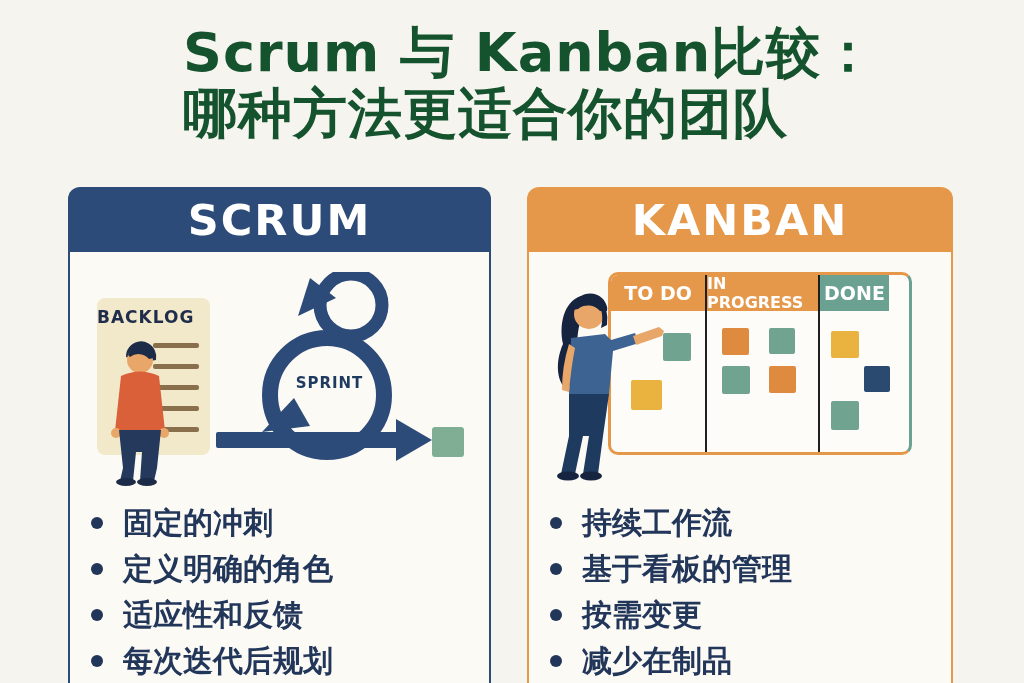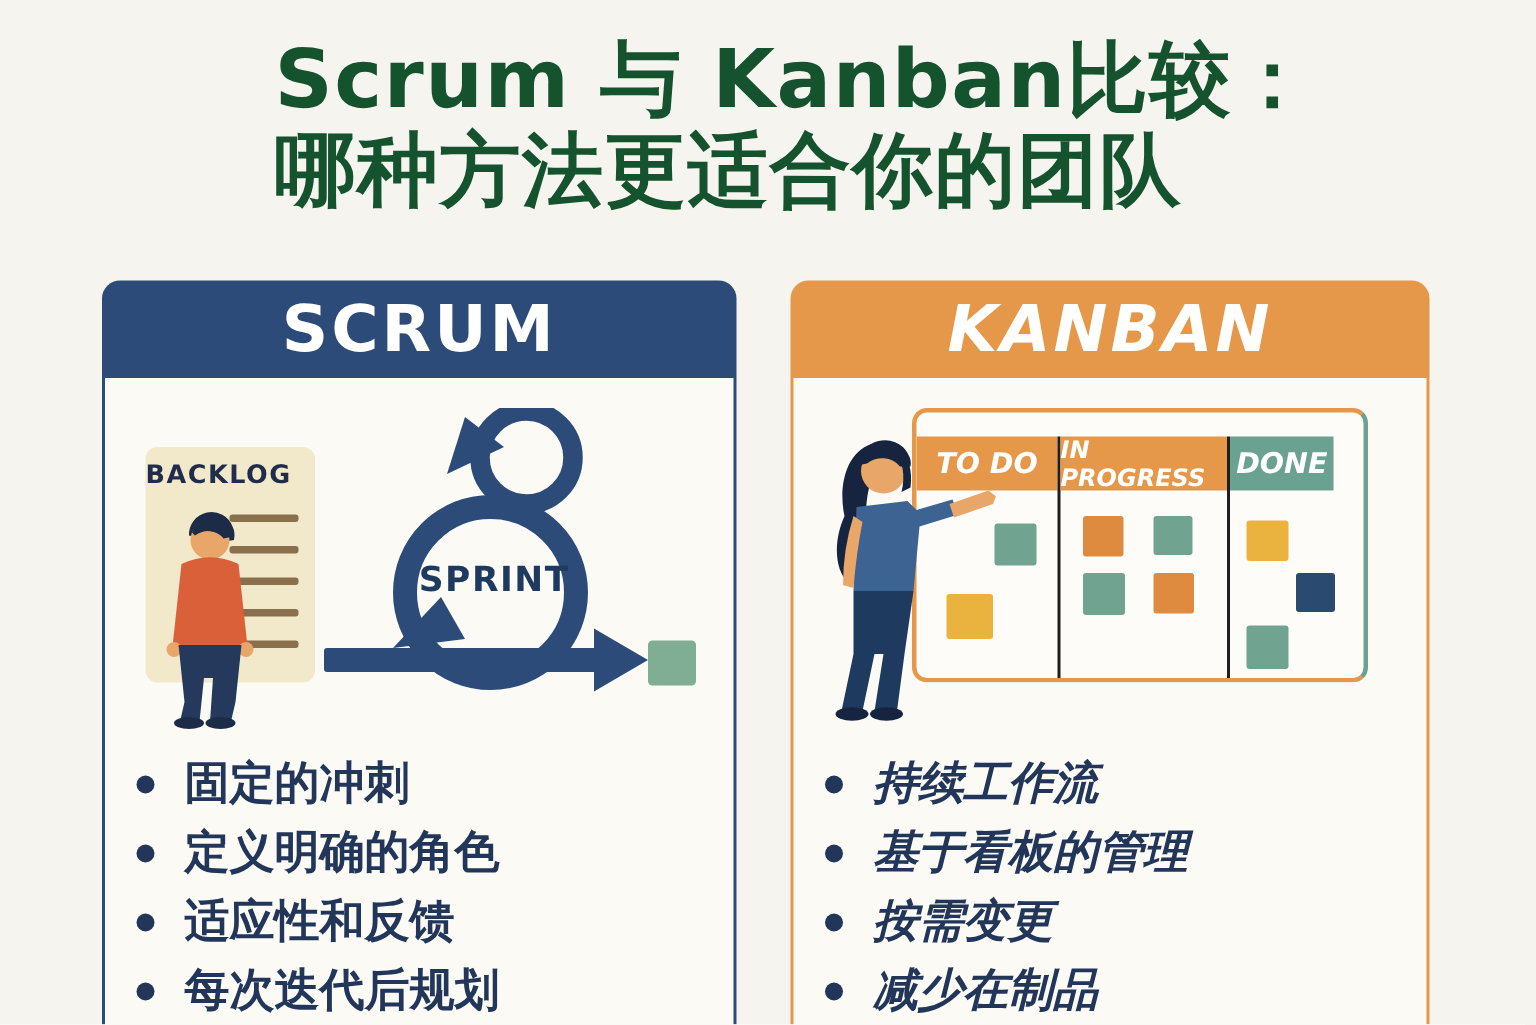--- a/index.html
+++ b/index.html
@@ -8,21 +8,21 @@
   .page { position:relative; width:1024px; height:683px; background:#f6f4ef; overflow:hidden; }
 
   
   .title { position:absolute; left:160px; top:22px; color:#14532d; font-weight:bold;
            font-size:54px; line-height:61px; letter-spacing:1px;margin-left:23px; }
 
   
   .card { position:absolute; top:187px; height:496px; display:flex; flex-direction:column;
           border-radius:14px 14px 0 0; }
   .card-scrum  { left:68px;  width:423px; }
-  .card-kanban { left:527px; width:426px;font-style:italic; }
+  .card-kanban { left:527px; width:426px; }
   .card-header { height:65px; border-radius:12px 12px 0 0; color:#ffffff; font-weight:bold;
                  font-size:43px; letter-spacing:2px; display:flex; align-items:center; justify-content:center; }
   .card-body { flex:1; background:#fcfaf5; border-left:2px solid; border-right:2px solid; overflow:hidden; }
   .card-scrum  .card-body { border-color:#2d4b78; }
   .card-kanban .card-body { border-color:#e6984a; }
 
   
   .ill { position:relative; height:250px; }
 
   
@@ -30,28 +30,28 @@
              background:#f2e8ca; border-radius:8px; z-index:1; }
   .backlog-label { margin-top:9px; text-align:left; font-size:17px; font-weight:bold;
                    color:#1f2c4b; letter-spacing:1px; }
   .backlog-line { height:5px; width:46px; background:#8a6f4d; border-radius:2px;
                   margin:16px 10px 0 56px; }
   .backlog-line:first-of-type { margin-top:14px; }
 
   .man-svg   { position:absolute; left:25px; top:84px; width:88px; height:150px; z-index:2; }
   .sprint-svg{ position:absolute; left:130px; top:20px; width:280px; height:200px; z-index:1; }
   .sprint-label { position:absolute; left:197px; top:122px; width:125px; text-align:center;
-                  font-size:23px; font-weight:bold; color:#1f3a5f; letter-spacing:1px; z-index:2; }
+                  font-size:15px; font-weight:bold; color:#1f3a5f; letter-spacing:1px; z-index:2; }
   .green-square { position:absolute; left:362px; top:175px; width:32px; height:30px; border-radius:3px; z-index:1; }
 
   
   .board { position:absolute; left:79px; top:20px; width:304px; height:183px;
            border:3px solid #e6984a; border-right-color:#6ba191; border-radius:10px;
            background:#fdfcf8; display:flex; overflow:hidden; z-index:1; }
-  .board-col { position:relative; height:100%;margin-top:16px; }
+  .board-col { position:relative; height:100%; }
   .col-todo { width:94px; }
   .col-progress { width:113px; border-left:2px solid #1f1f1f; }
   .col-done { width:71px; border-left:2px solid #1f1f1f;text-align:right; }
   .col-header { height:36px; display:flex; align-items:center; justify-content:center;
                 color:#ffffff; font-weight:bold; font-size:19px; }
   .col-progress .col-header { font-size:16px; }
   .col-body { position:relative; height:147px; }
   .note { position:absolute; border-radius:2px; }
   .n0 { left:52px; top:22px; width:28px; height:28px; }
   .n1 { left:20px; top:69px; width:31px; height:30px; }

